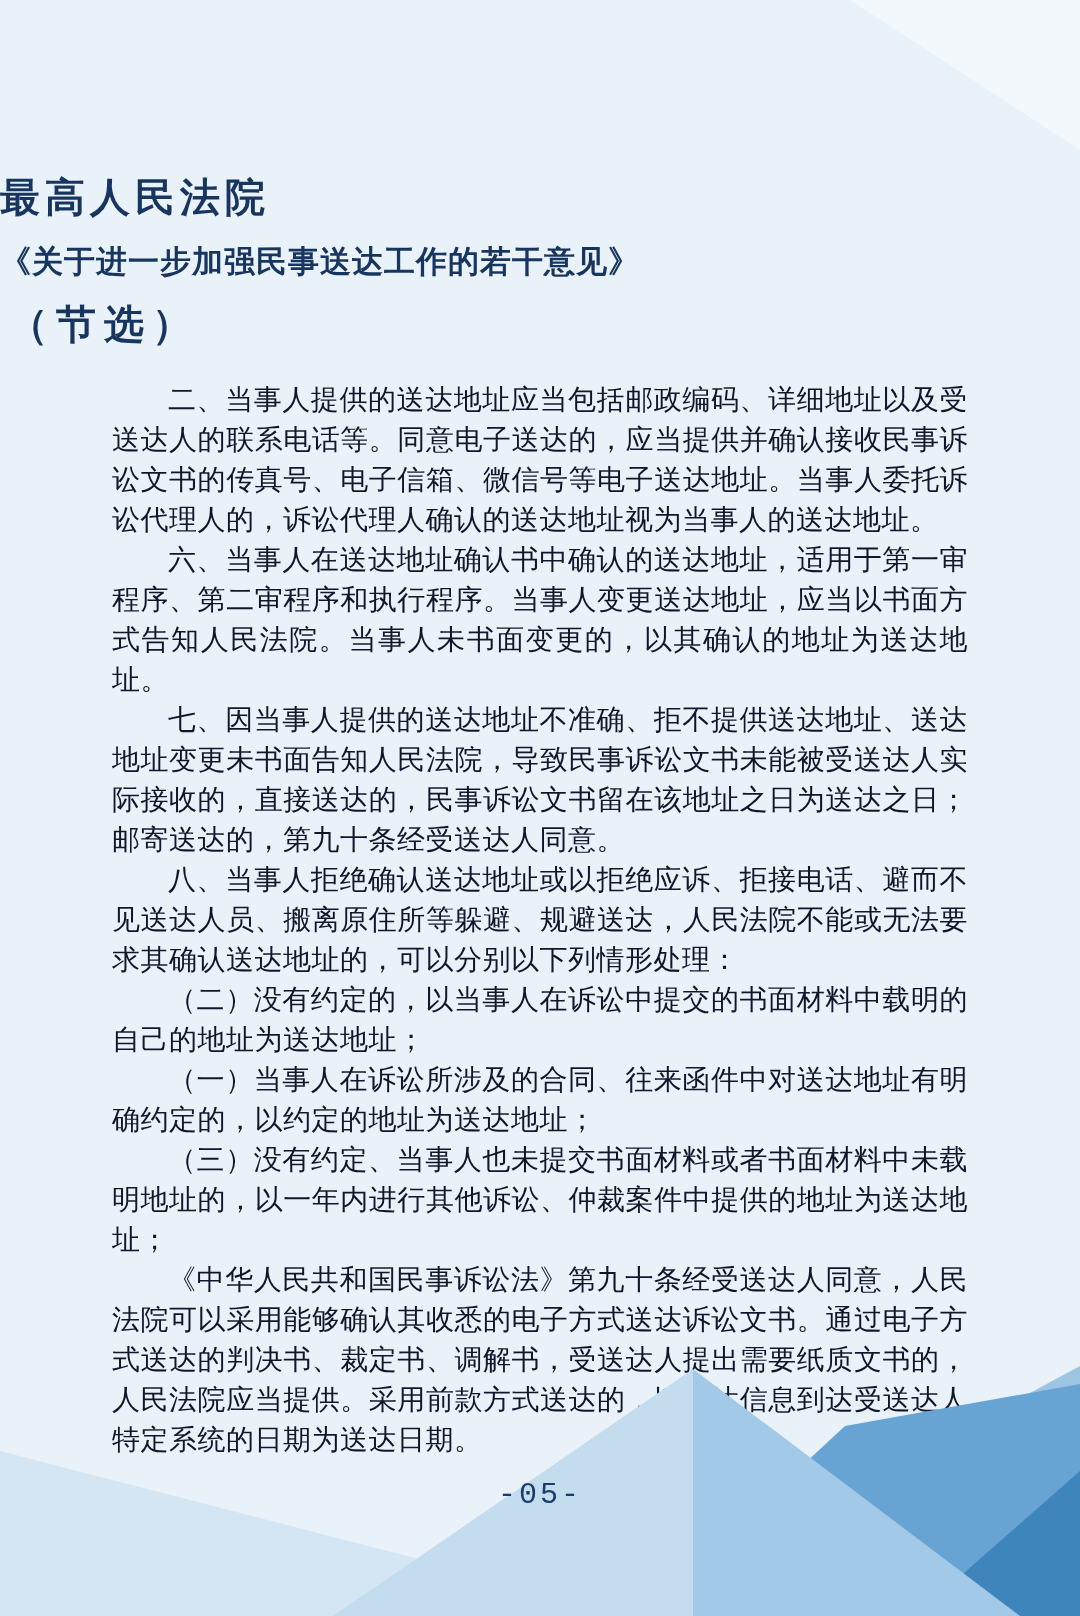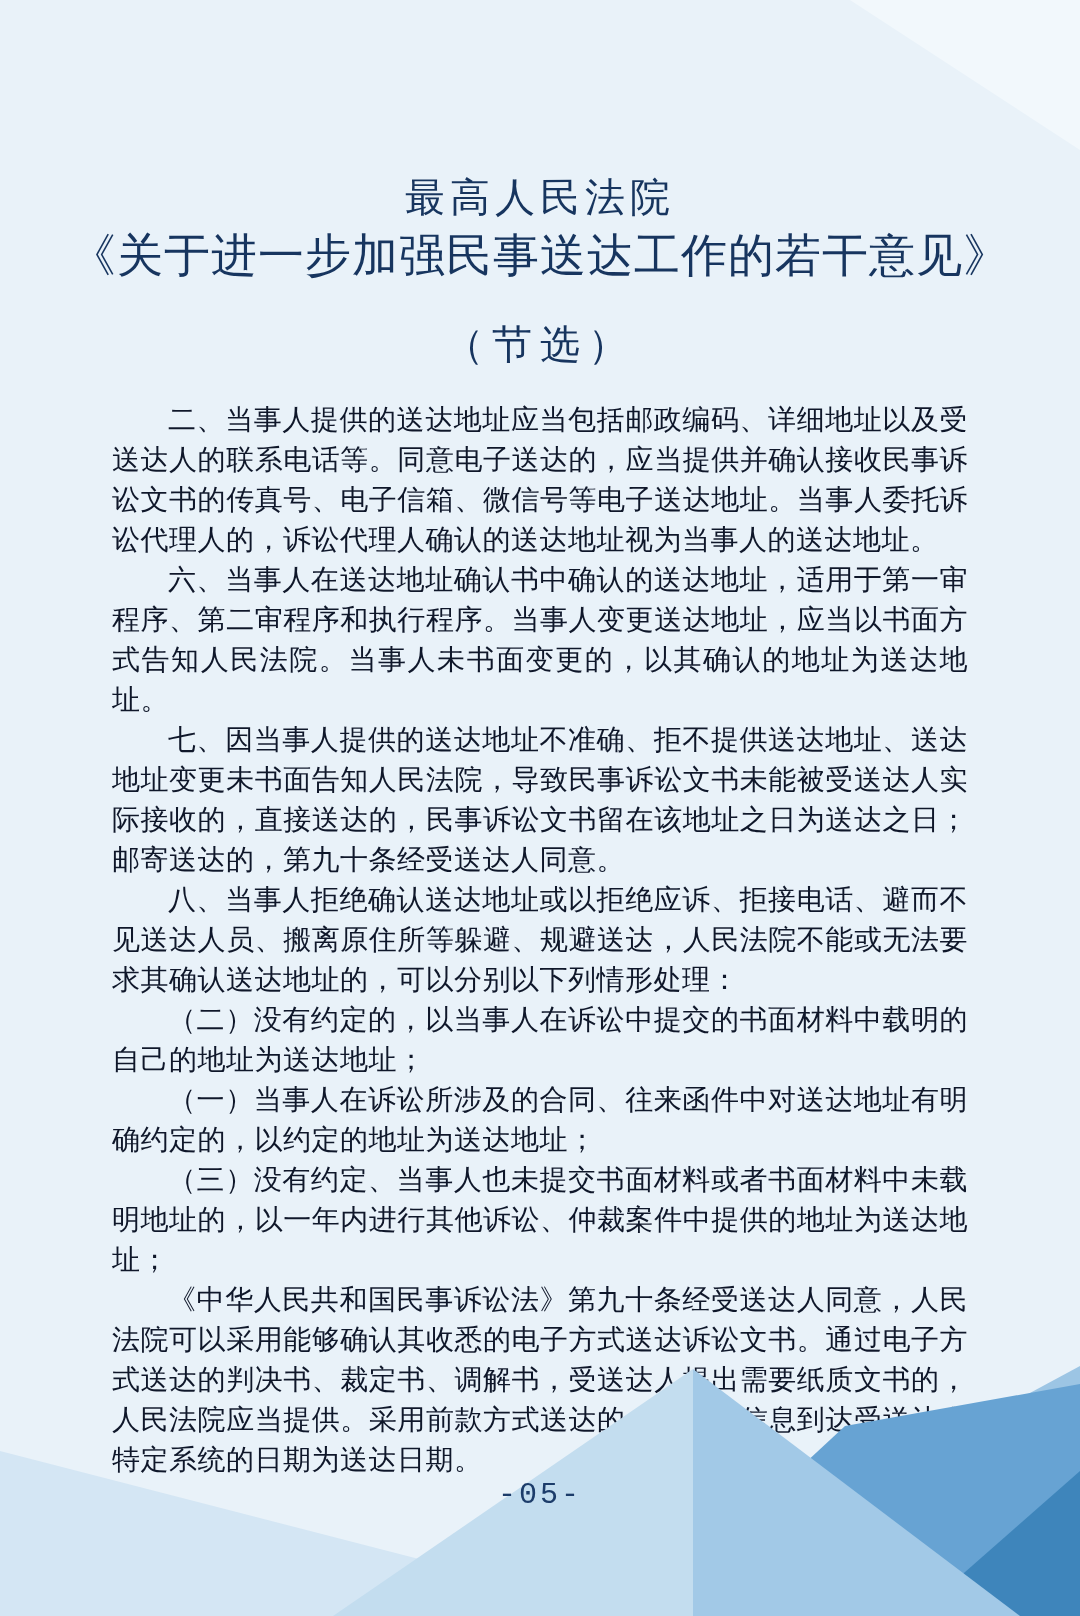--- a/index.html
+++ b/index.html
@@ -25,38 +25,39 @@
     right: 0;
     width: 0;
     height: 0;
     border-left: 230px solid transparent;
     border-top: 150px solid #f2f8fc;
     z-index: 0;
   }
   .title-block {
     position: relative;
     padding-top: 170px;
-    text-align: center;
+    text-align: left;
     color: #17355f;
-    font-weight: normal;
+    font-weight: bold;
     z-index: 1;
   }
   .title-line1 {
     font-size: 40px;
     letter-spacing: 5px;
   }
   .title-line2 {
-    font-size: 46px;
-    margin-top: 0;
+    font-size: 31px;
+    margin-top: 16px;
     letter-spacing: 1px;
   }
   .title-line3 {
     font-size: 40px;
-    margin-top: 30px;
+    margin-top: 14px;
     letter-spacing: 8px;
+    padding-left: 8px;
   }
   .body-text {
     position: relative;
     margin: 28px 112px 0 112px;
     color: #0f172a;
     font-size: 28px;
     line-height: 40px;
     text-align: justify;
     z-index: 1;
   }

